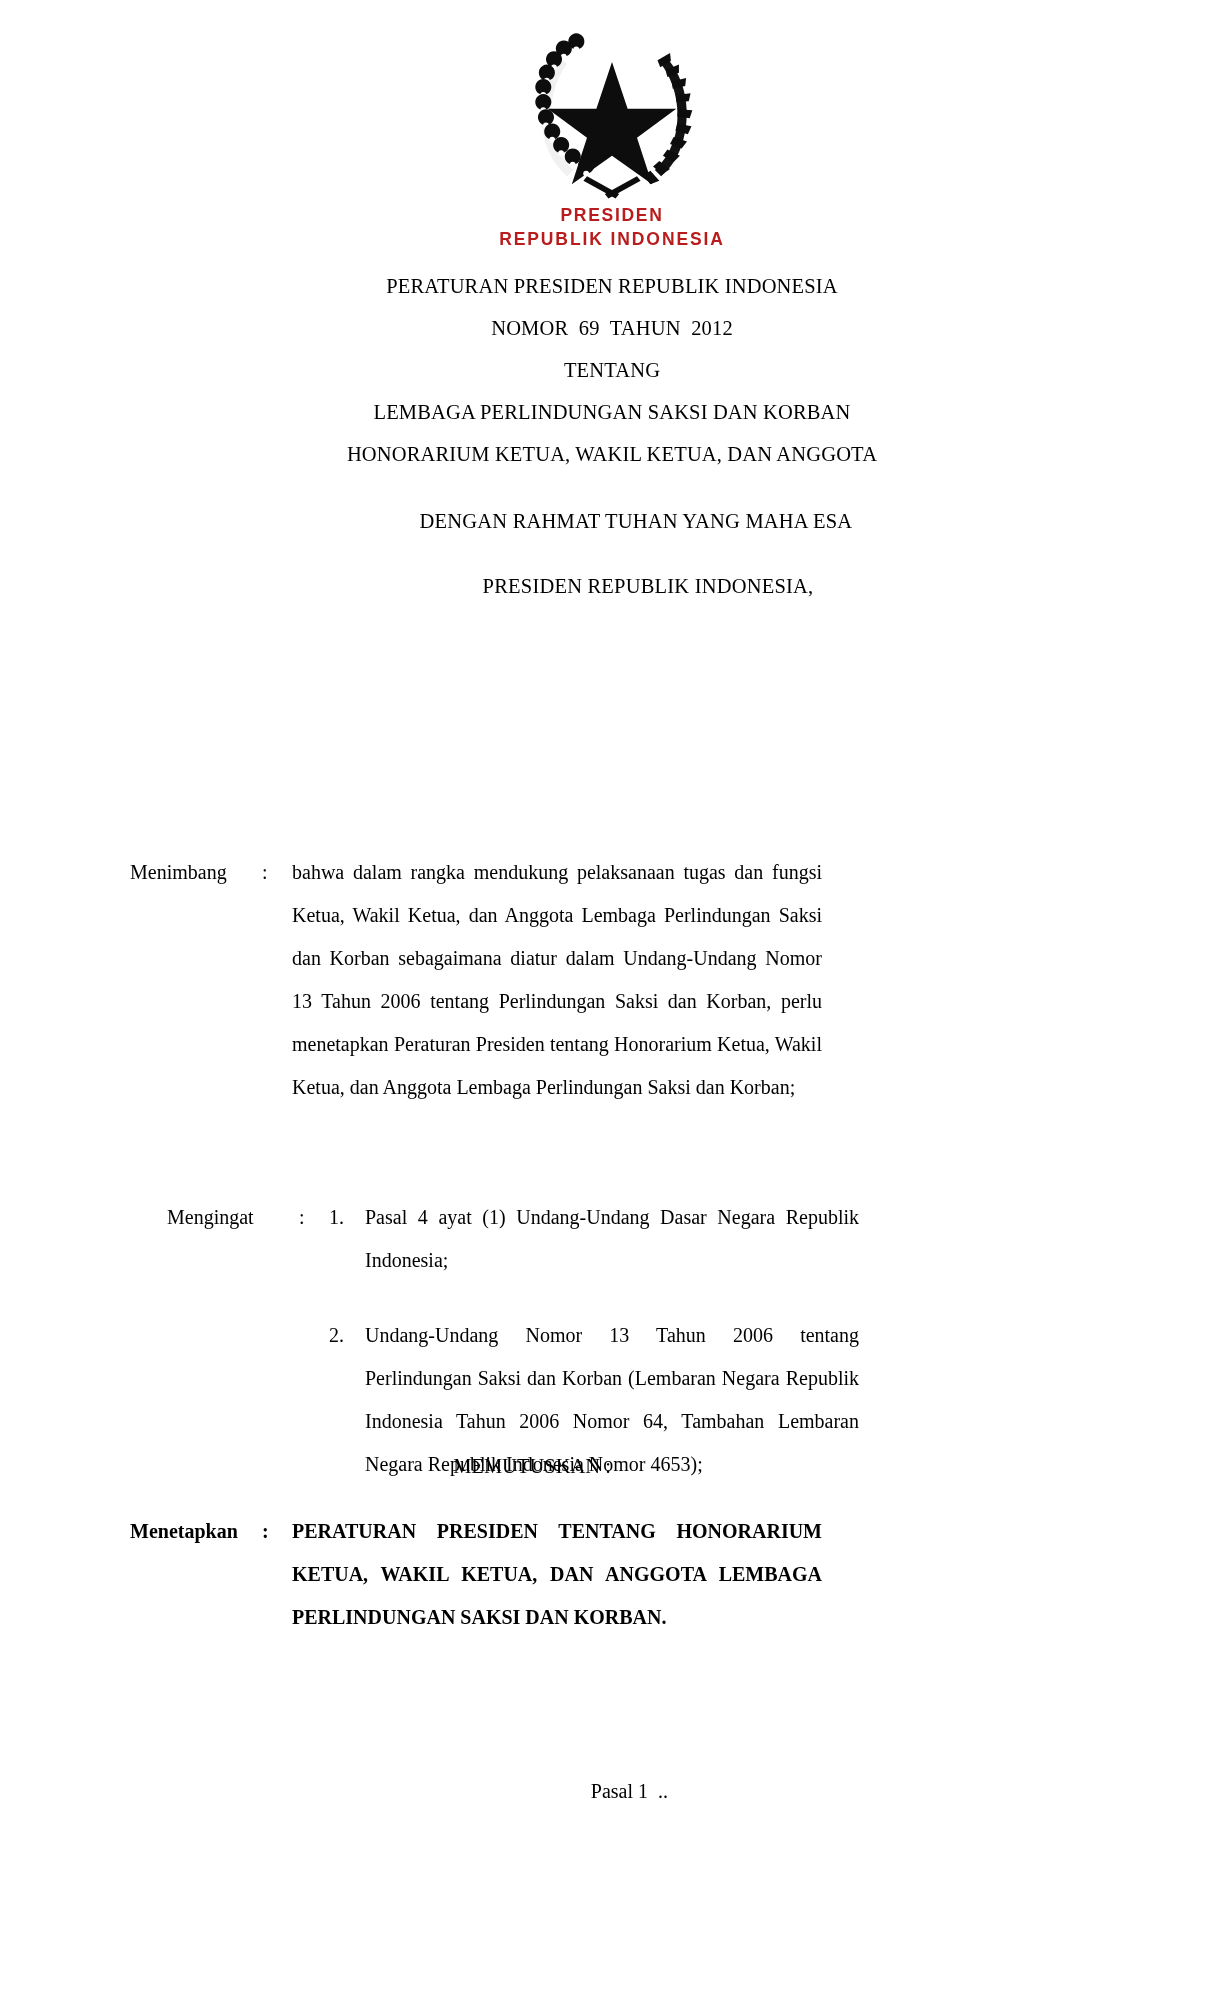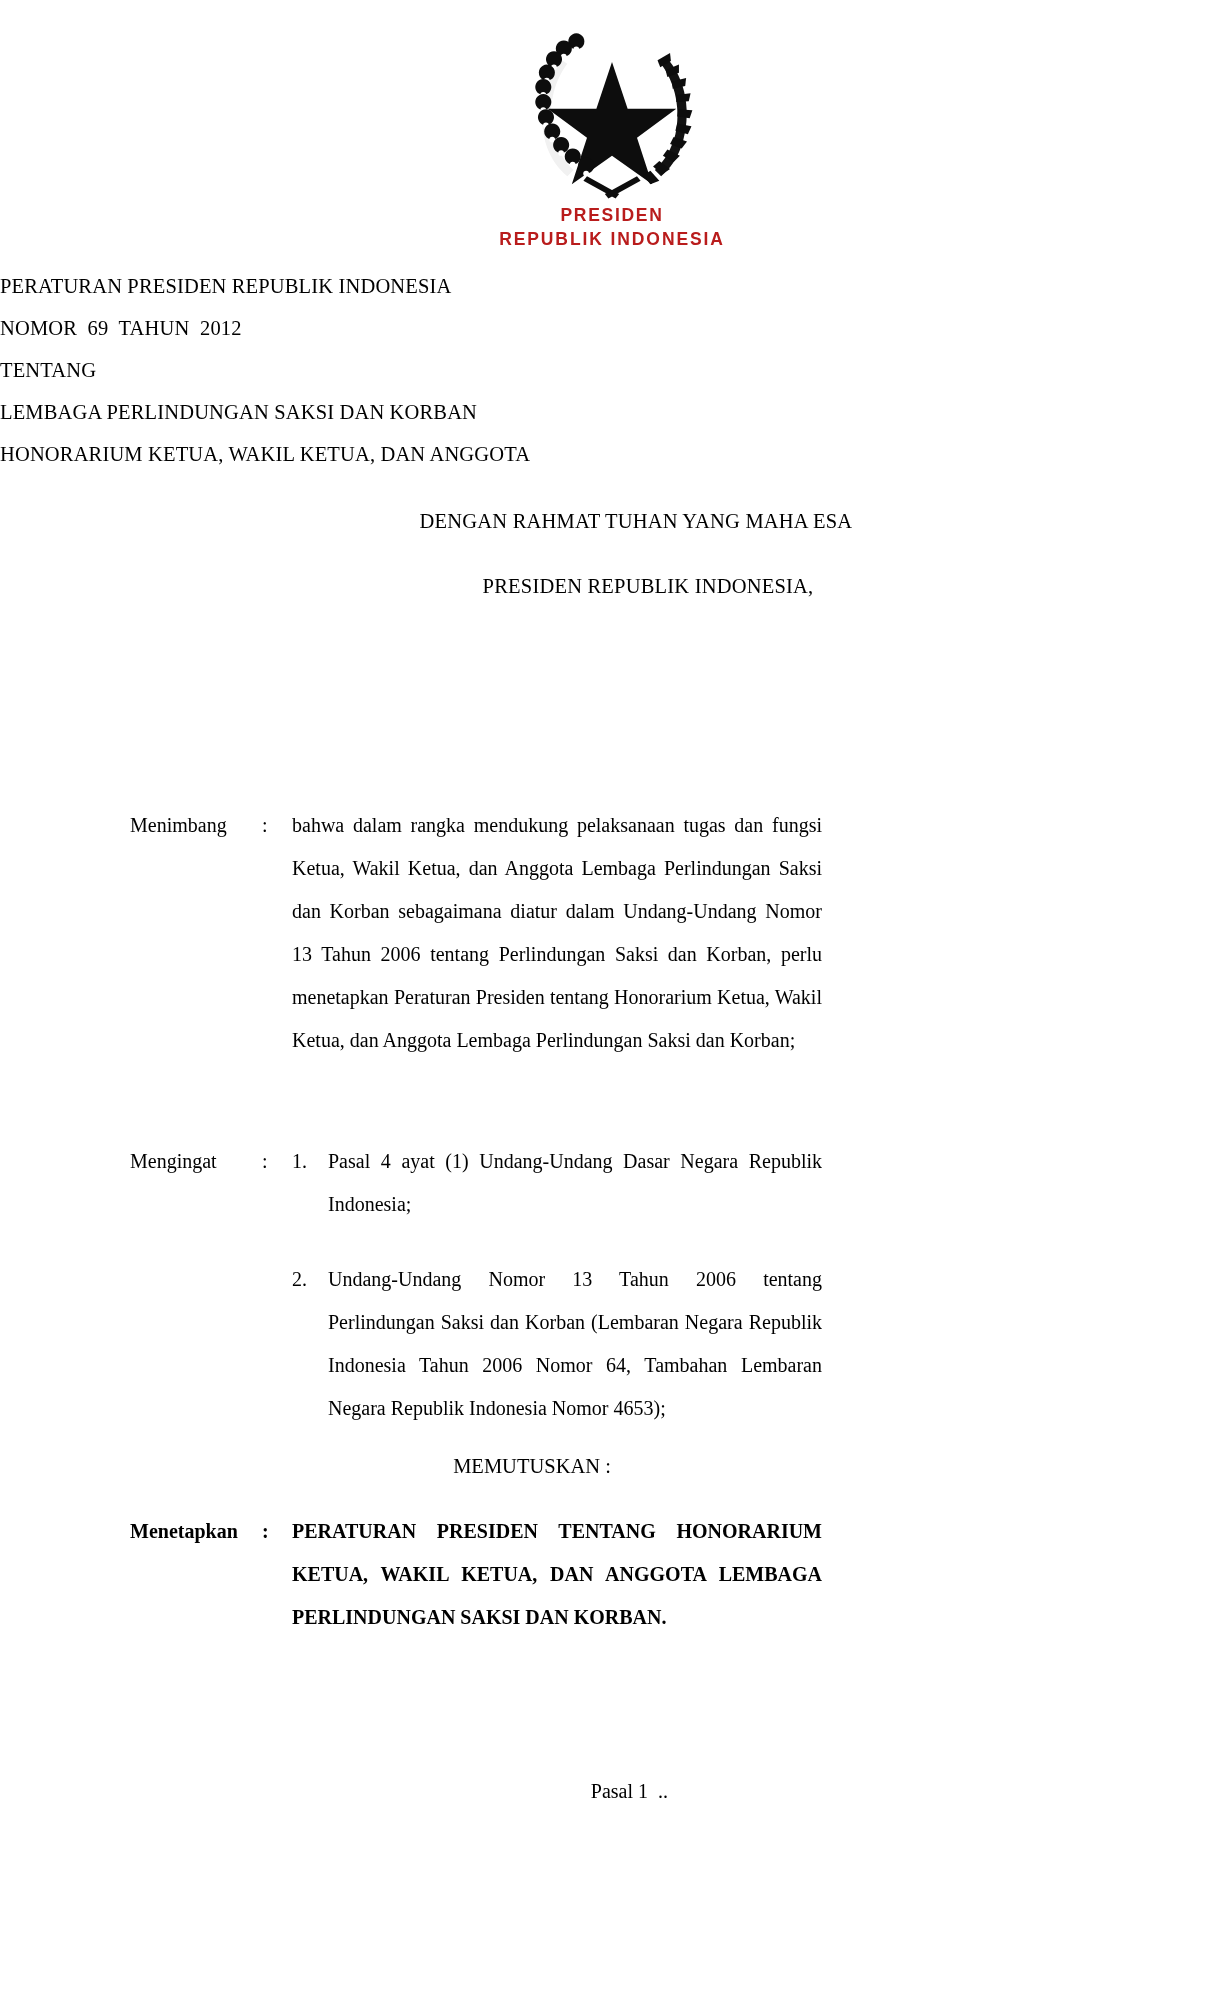--- a/index.html
+++ b/index.html
@@ -53,20 +53,21 @@
     color: #b91c1c;
   }
   .emblem-caption .l2 { letter-spacing: 1.9px; }
 
   
   .title-block {
     position: absolute;
     left: 0;
     top: 265px;
     width: 1224px;
+    text-align: center;
   }
   .title-line {
     font-family: "Liberation Serif", "DejaVu Serif", serif;
     font-size: 20.5px;
     line-height: 42px;
     letter-spacing: 0.15px;
     white-space: pre;
   }
 
   
@@ -137,22 +138,22 @@
     line-height: 43px;
   }
   .num-text {
     flex: 1 1 auto;
     font-size: 20px;
     line-height: 43px;
     text-align: justify;
     text-align-last: left;
   }
 
-  .row-menimbang { top: 804px; }
-  .row-mengingat { top: 1140px; }
+  .row-menimbang { top: 851px; }
+  .row-mengingat { top: 1196px; margin-left: 37px; }
   .row-menetapkan { top: 1510px; font-weight: bold; }
 
   .memutuskan {
     position: absolute;
     left: 0;
     top: 1445px;
     width: 1024px;
     text-align: center;
     padding-left: 40px;
     font-size: 20.5px;

